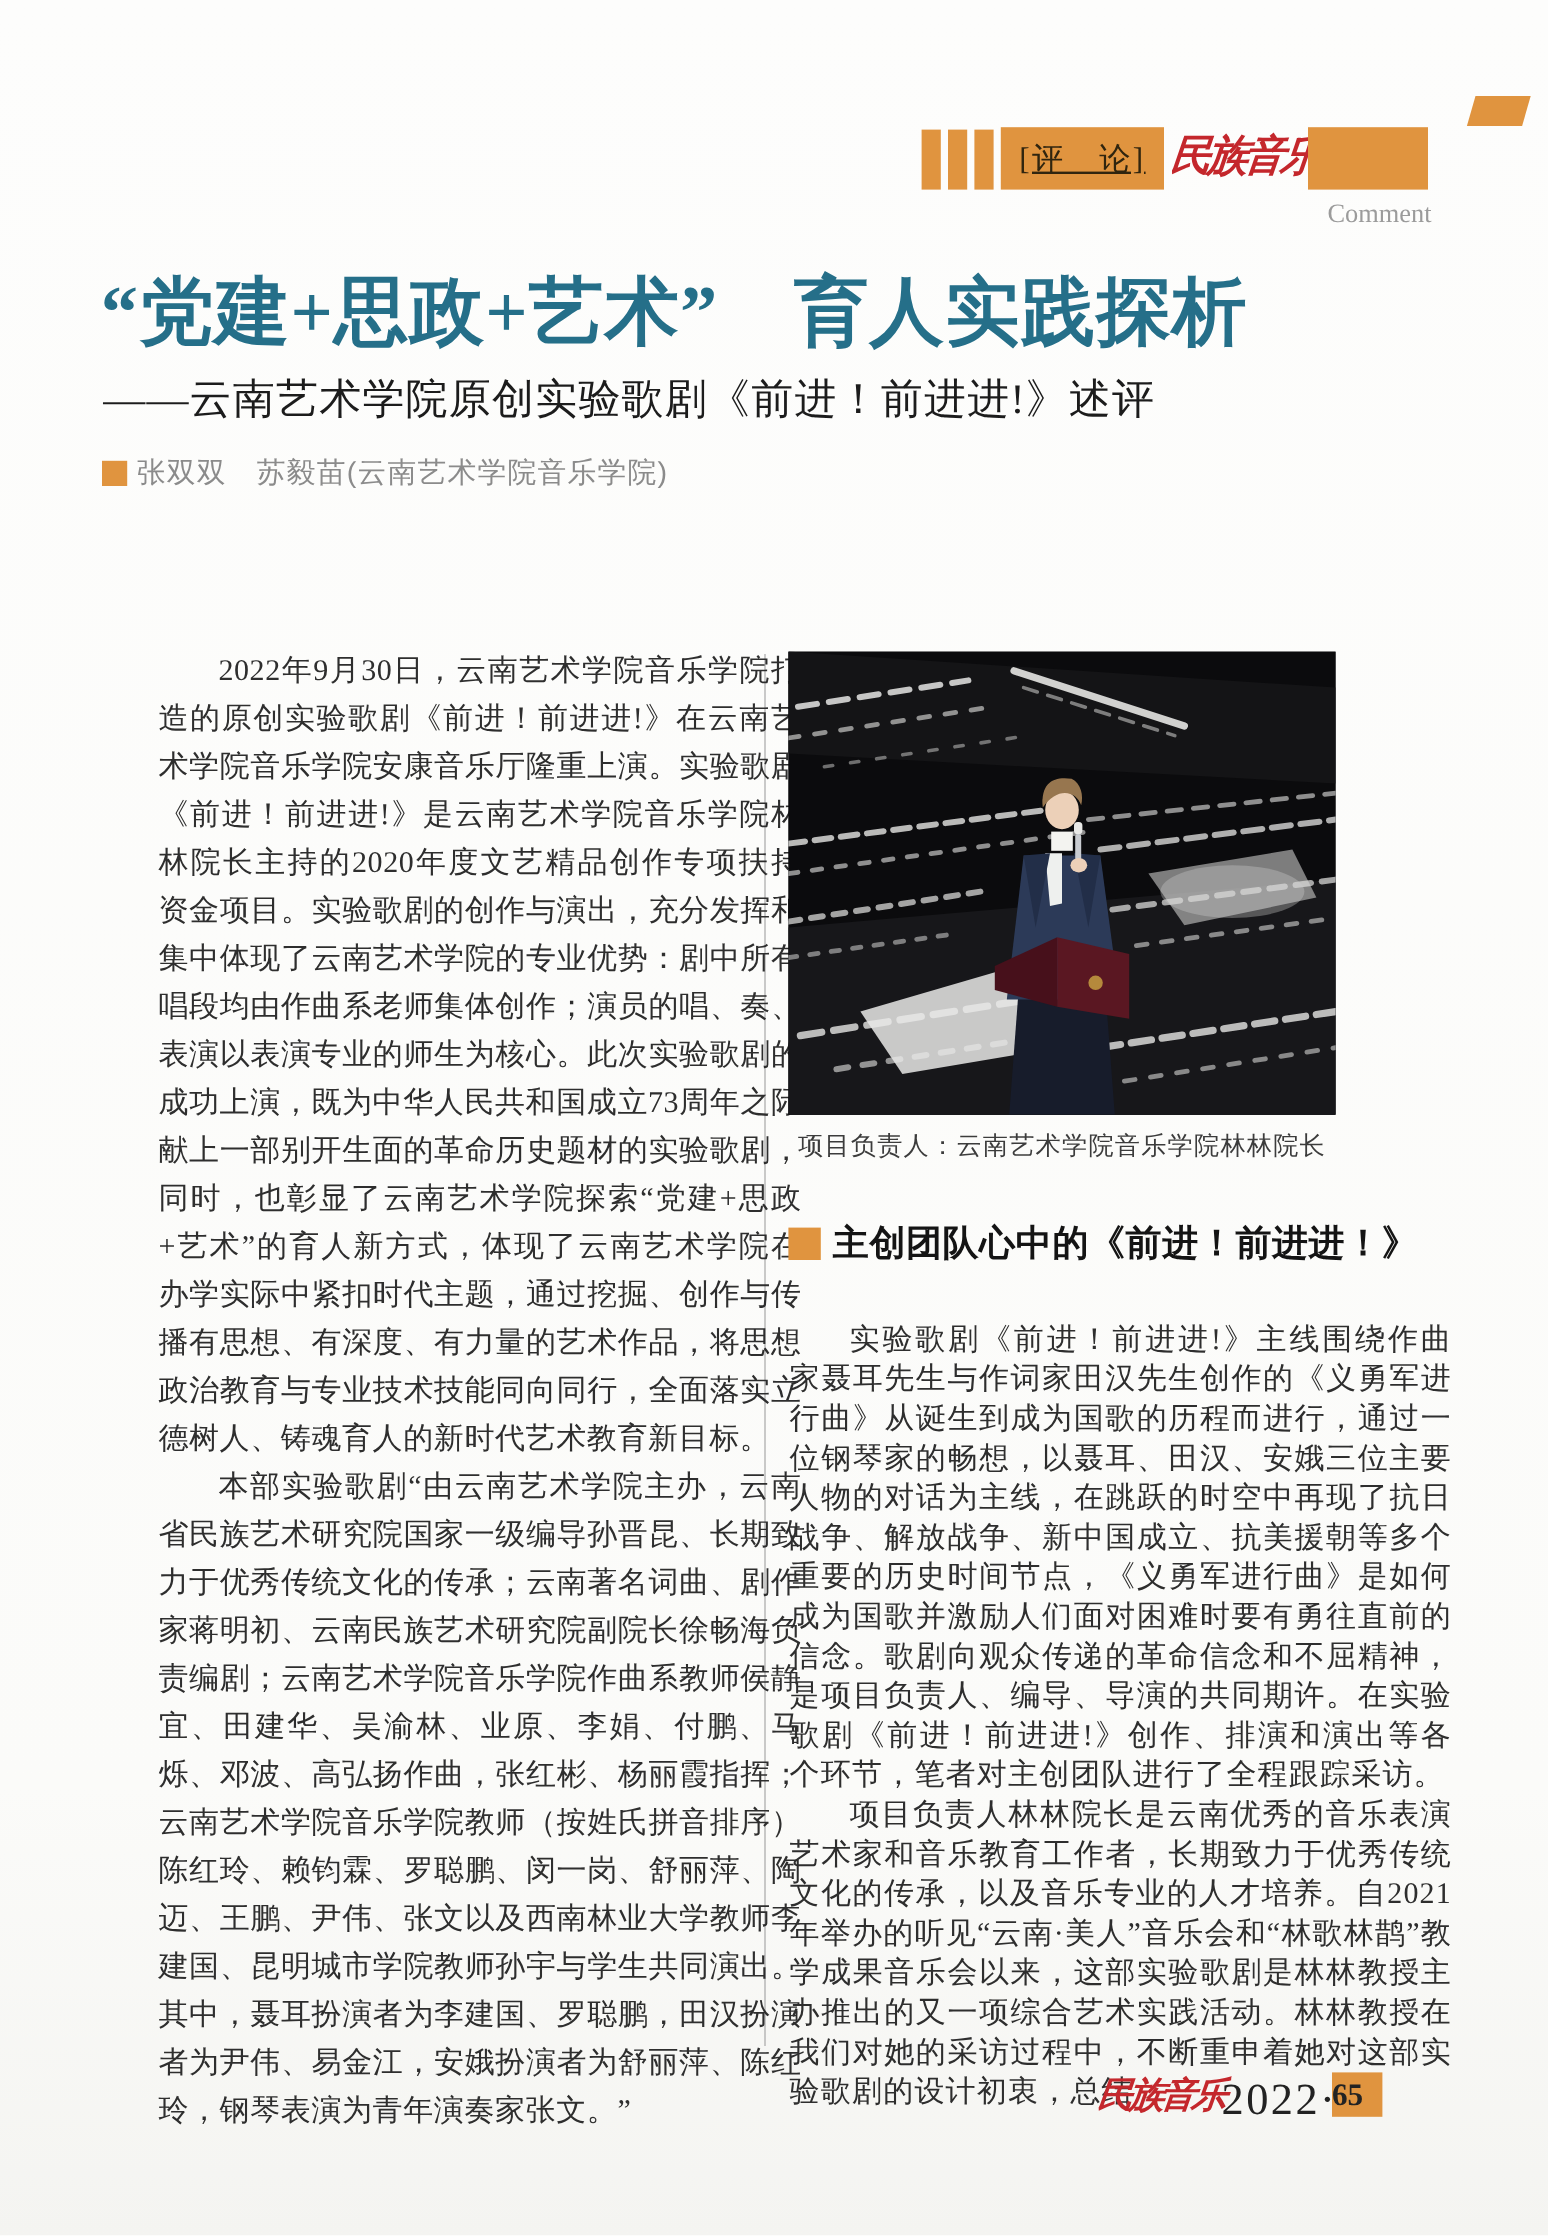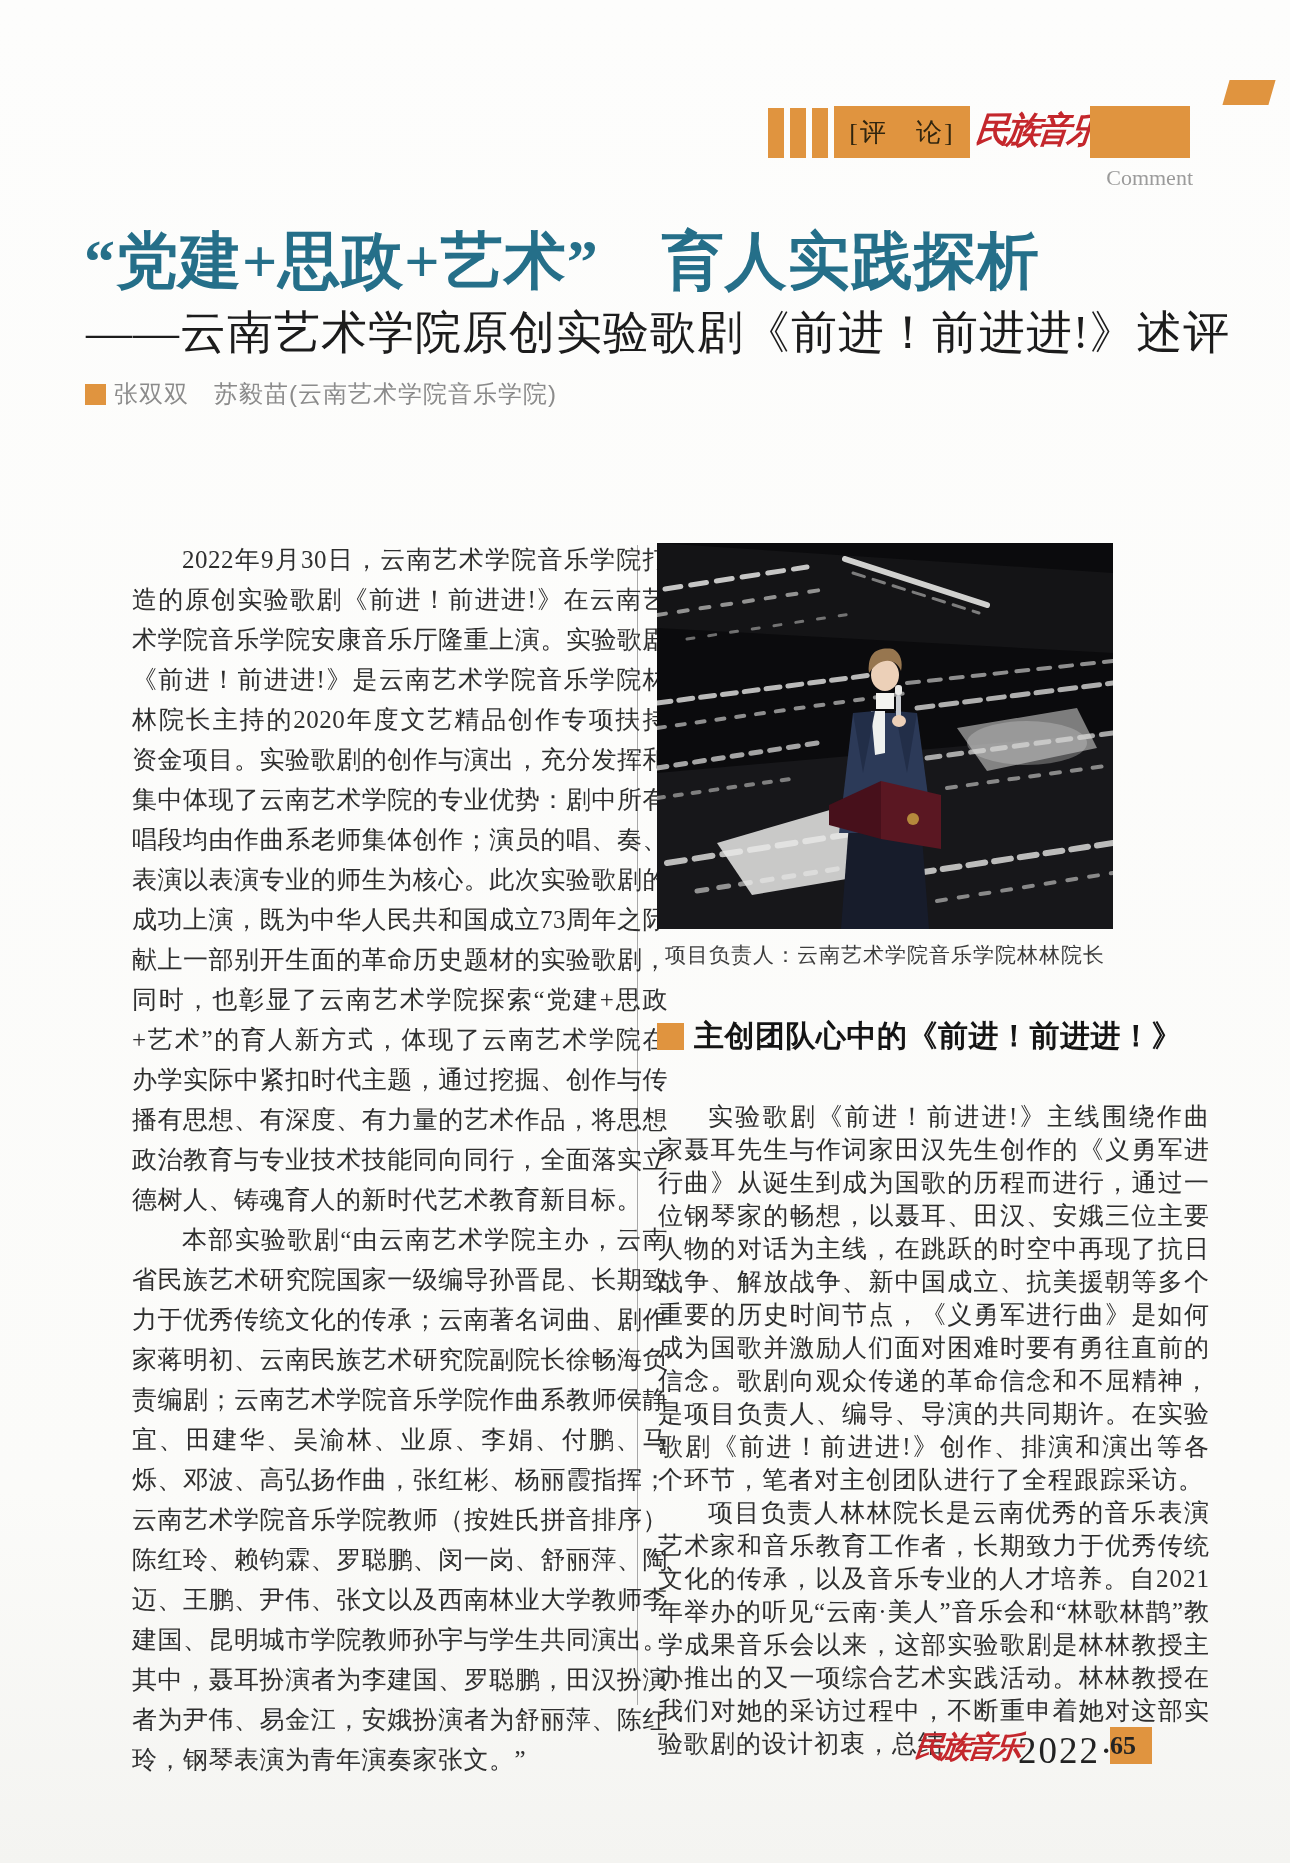--- a/index.html
+++ b/index.html
@@ -7,21 +7,21 @@
     position:relative; width:1290px; height:1863px; overflow:hidden;
     background:linear-gradient(180deg,#fdfdfc 0%,#fbfbf9 80%,#f4f4f1 100%);
     font-family:"Liberation Serif","DejaVu Serif",serif;
     color:#2b2b2b;
   }
   
   .hbar{position:absolute;width:16px;height:50px;background:#e0943f;top:108px;}
   .tagbox{
     position:absolute;left:834px;top:106px;width:136px;height:52px;background:#e0943f;
     display:flex;align-items:center;justify-content:center;
-    font-size:26px;color:#30250f;letter-spacing:2px;font-family:"Liberation Serif",serif;
+    font-size:26px;color:#30250f;letter-spacing:2px;font-family:"Liberation Serif",serif;text-decoration:underline;
   }
   .brand-logo{
     position:absolute;left:976px;top:102px;width:112px;height:56px;
     font-size:36px;font-weight:bold;font-style:italic;color:#c4272c;
     letter-spacing:-4px;transform:skewX(-6deg) scaleX(.95);transform-origin:left center;
     white-space:nowrap;line-height:56px;
   }
   .hbox2{position:absolute;left:1090px;top:106px;width:100px;height:52px;background:#e0943f;}
   .corner-mark{position:absolute;left:1226px;top:80px;width:46px;height:25px;background:#e0943f;transform:skewX(-16deg);}
   .comment{
@@ -30,21 +30,21 @@
   }
   
   .title{
     position:absolute;left:84px;top:222px;width:1130px;
     font-size:62px;line-height:78px;font-weight:900;color:#256f89;
     letter-spacing:1px;white-space:nowrap;
     font-family:"Liberation Serif","DejaVu Serif",serif;
   }
   .subtitle{
     position:absolute;left:86px;top:310px;width:1100px;
-    font-size:46px;line-height:46px;color:#1c1c1c;letter-spacing:1px;white-space:nowrap;font-family:Liberation Serif, serif;
+    font-size:35px;line-height:46px;color:#1c1c1c;letter-spacing:1px;white-space:nowrap;font-family:Liberation Serif, serif;
   }
   .author-row{position:absolute;left:85px;top:378px;display:flex;align-items:center;}
   .author-square{width:21px;height:21px;background:#e0943f;margin-right:8px;flex:none;}
   .author-text{font-size:24px;color:#8b8b8b;font-family:"Liberation Sans","DejaVu Sans",sans-serif;letter-spacing:1px;}
   
   .col-divider{position:absolute;left:637px;top:545px;width:1px;height:1160px;background:#a8a8a8;}
   .leftcol{
     position:absolute;left:84px;top:540px;width:536px;
     font-size:25px;line-height:40px;letter-spacing:.5px;text-align:justify;color:#2e2e2e;margin-left:48px;
   }

